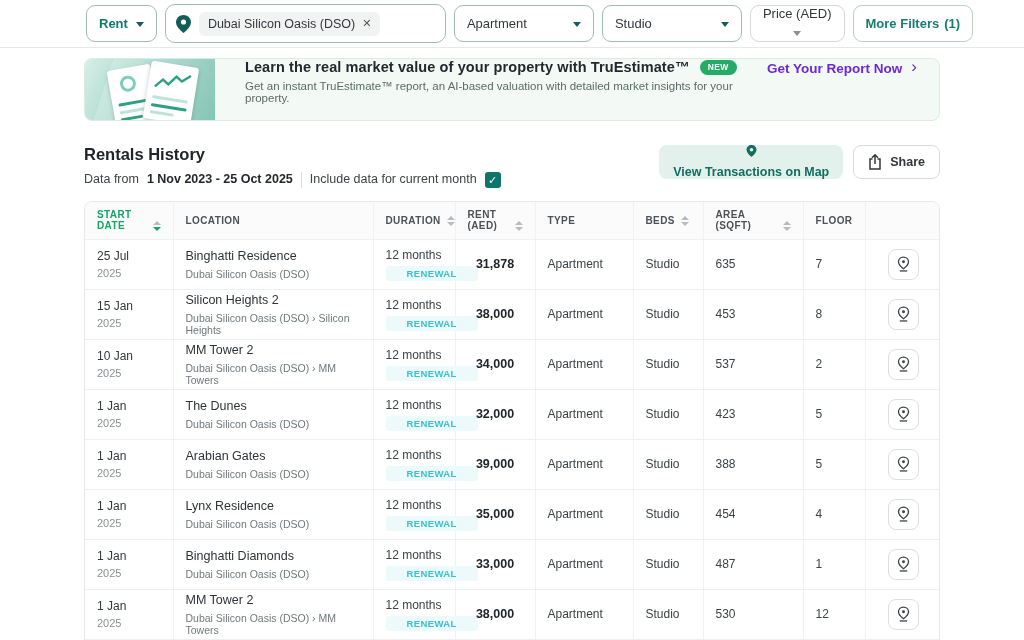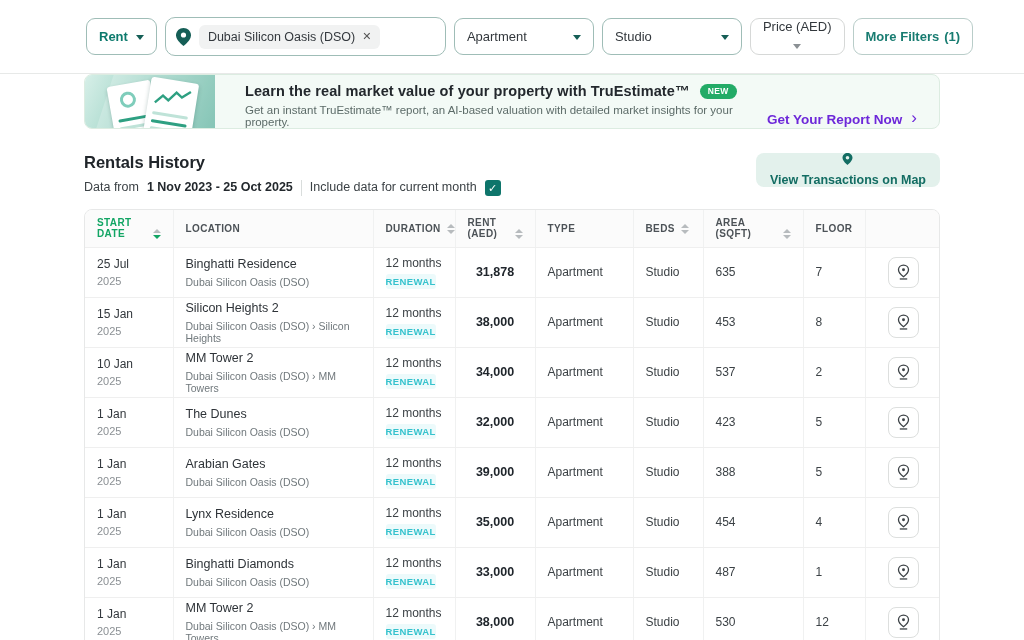--- a/index.html
+++ b/index.html
@@ -1,20 +1,20 @@
 <!DOCTYPE html>
 <html><head>
 <meta charset="utf-8">
 <style>
   * { margin:0; padding:0; box-sizing:border-box; }
   html,body { width:1024px; height:640px; overflow:hidden; background:#fff;
     font-family:"Liberation Sans", sans-serif; color:#2d3137; }
 
   
-  .topbar { height:74px; display:flex; align-items:center; gap:8px;
+  .topbar { height:48px; display:flex; align-items:center; gap:8px;
     padding-left:86px; border-bottom:1px solid #e7e9e8; background:#fff; }
   .chip { height:37px; display:flex; align-items:center; gap:8px; padding:0 12px;
     border:1px solid #9fbdb7; border-radius:9px; background:#fff; font-size:13px;
     color:#33383d; cursor:pointer; white-space:nowrap; }
   .chip .caret { width:0; height:0; border-left:4.5px solid transparent;
     border-right:4.5px solid transparent; border-top:5.5px solid #155e56; margin-top:2px; }
   .chip.purpose { color:#0d7a6d; font-weight:bold; }
   .chip.wide { width:140px; justify-content:space-between; }
   .chip.gray { border-color:#d6d8d7;flex-direction:column; }
   .chip.gray .caret { border-top-color:#8b9094; }
@@ -22,22 +22,22 @@
   .loc-field { width:281px; height:39px; border:1px solid #9fbdb7; border-radius:10px;
     display:flex; align-items:center; gap:8px; padding:0 10px; background:#fff; }
   .loc-chip { display:flex; align-items:center; gap:7px; background:#f1f2f2;
     border-radius:6px; padding:5px 9px; font-size:12.5px; color:#33383d; cursor:pointer; }
   .loc-chip .x { font-size:11px; color:#555; cursor:pointer; }
 
   
   .content { width:856px; margin:0 auto; }
 
   
-  .banner { height:55px; background:#f3faf6; border:1px solid #dcece1;
-    border-radius:8px; display:flex; align-items:flex-end; overflow:hidden; cursor:pointer; }
+  .banner { margin-top:10px; height:63px; background:#f3faf6; border:1px solid #dcece1;
+    border-radius:8px; display:flex; align-items:flex-start; overflow:hidden; cursor:pointer; }
   .banner-art { position:relative; width:130px; height:100%; flex:none;
     background:linear-gradient(115deg,#d7efe8 0%,#9ed4c6 45%,#64b5a2 100%); overflow:hidden; }
   .banner-art::before { content:""; position:absolute; left:18px; top:-18px; width:120px; height:120px;
     background:rgba(255,255,255,.22); transform:rotate(18deg); }
   .doc { position:absolute; background:#fff; border-radius:3px;
     box-shadow:0 2px 4px rgba(0,60,50,.25); }
   .doc1 { width:44px; height:56px; left:26px; top:8px; transform:rotate(-10deg); }
   .doc2 { width:48px; height:58px; left:62px; top:5px; transform:rotate(9deg); }
   .doc .ln { position:absolute; left:6px; right:6px; height:3px; background:#bfe3d8; border-radius:2px; }
   .doc .ln.g { background:#2ea082; }
@@ -86,21 +86,21 @@
   .tri.up { border-bottom:4px solid #b7bbbe; }
   .tri.down { border-top:4px solid #b7bbbe; }
   .tri.down.active { border-top-color:#12a564; }
   tbody td { height:50px; padding:0 12px; font-size:12px; color:#3c4246; background:#fff; }
   .d1 { font-size:12px; color:#33383d; }
   .d2 { font-size:11px; color:#8b9094; margin-top:4px; }
   .bname { font-size:12.5px; color:#2e3338; }
   .bpath { font-size:10.5px; color:#70787c; margin-top:5px; }
   .dur { font-size:12px; color:#3c4246; }
   .tag { display:inline-block; margin-top:4px; font-size:9.5px; font-weight:bold;
-    letter-spacing:.4px; color:#35c2cd; background:#ecfafb; border-radius:3px; padding:2px 0; }
+    letter-spacing:.4px; color:#35c2cd; background:#ecfafb; border-radius:3px; padding:2px 21px; }
   .c-rent { font-weight:bold; color:#20262c; font-size:12.5px;text-align:center; }
   .c-act { text-align:center; }
   .pin-btn { width:31px; height:31px; border:1px solid #dddfde; border-radius:8px;
     background:#fff; cursor:pointer; display:inline-flex; align-items:center; justify-content:center; }
 </style>
 </head>
 <body>
 
 <header class="topbar">
   <div class="chip purpose">
@@ -183,20 +183,27 @@
         <span class="checkbox">✓</span>
       </div>
     </div>
     <div class="head-actions">
       <button class="map-btn">
         <svg width="13" height="16" viewBox="0 0 15 18">
           <path d="M7.5 0C3.4 0 0 3.2 0 7.2 0 12.4 7.5 18 7.5 18S15 12.4 15 7.2C15 3.2 11.6 0 7.5 0zM7.5 9.8A2.6 2.6 0 1 1 7.5 4.4a2.6 2.6 0 0 1 0 5.4z" fill="#136d63"></path>
         </svg>
         <span>View Transactions on Map</span>
       </button>
+      <button class="share-btn">
+        <svg width="14" height="16" viewBox="0 0 14 16">
+          <path d="M4.5 5H2v10h10V5H9.5" fill="none" stroke="#33383d" stroke-width="1.5"></path>
+          <path d="M7 10V1M4 3.8L7 .8l3 3" fill="none" stroke="#33383d" stroke-width="1.5"></path>
+        </svg>
+        <span>Share</span>
+      </button>
     </div>
   </div>
 
   <div class="table-wrap">
     <table>
       <colgroup>
         <col style="width:88px">
           <col style="width:200px">
           <col style="width:82px">
         <col style="width:80px">

